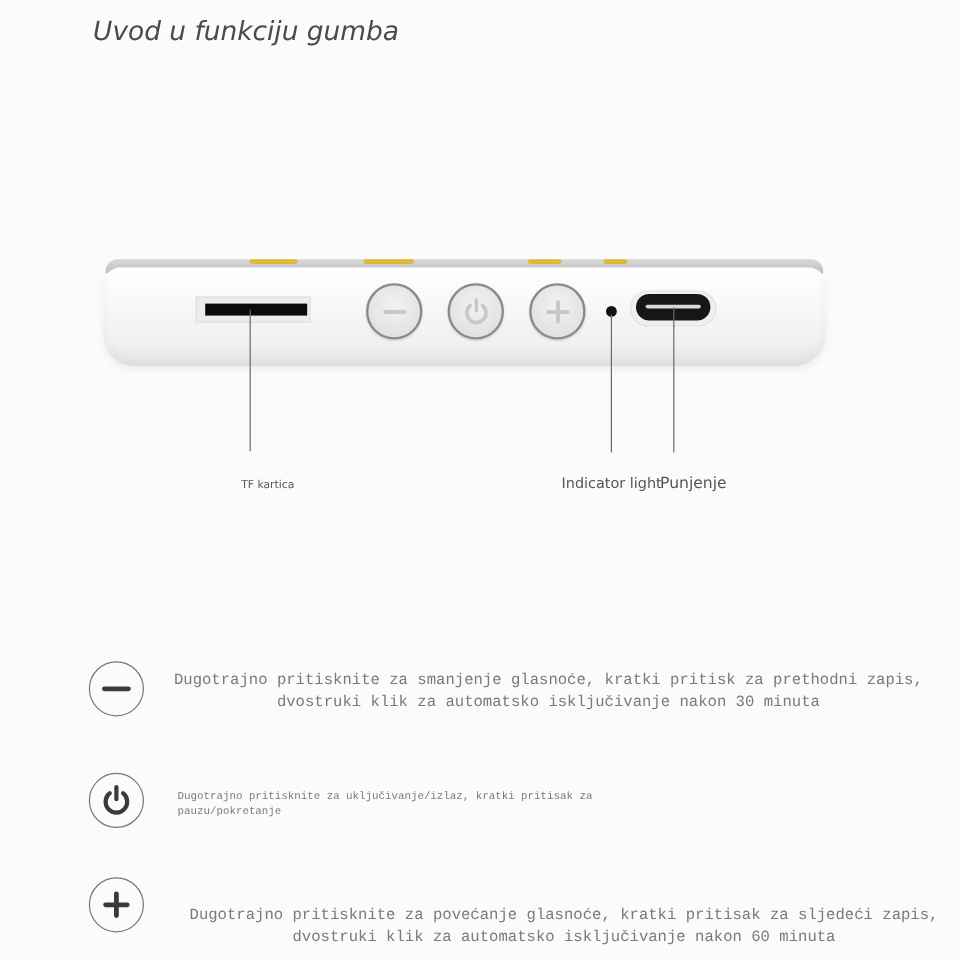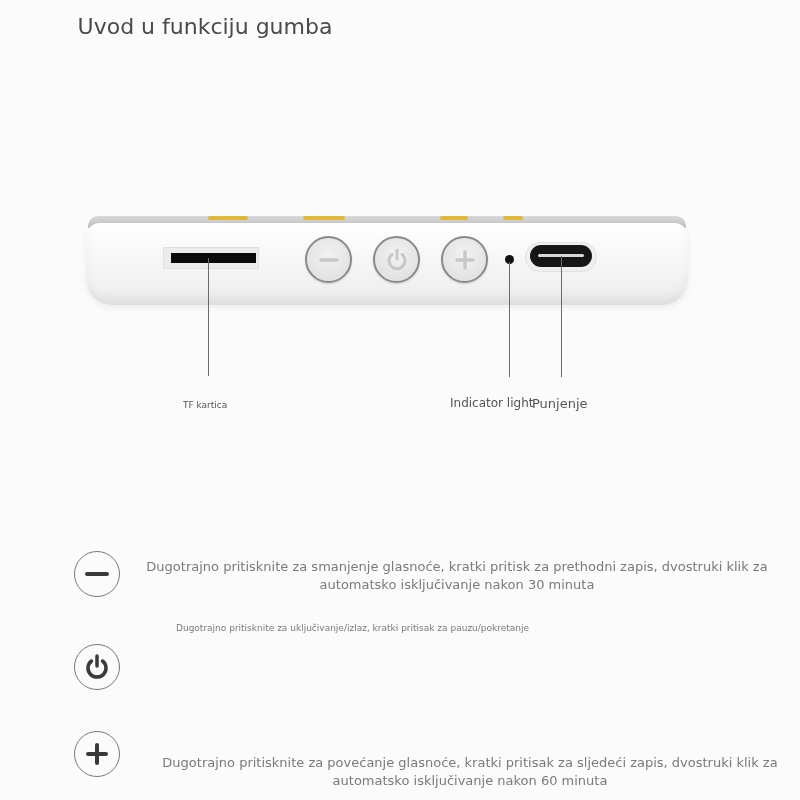--- a/index.html
+++ b/index.html
@@ -12,20 +12,21 @@
     }
     .title {
       position: absolute;
       left: 60px; top: 12px;
       width: 290px;
       text-align: center;
       font-size: 22px;
       line-height: 30px;
       color: #4a4a4a;
       font-weight: normal;
+      font-style: italic;
     }
     
     .device-top-edge {
       position: absolute;
       left: 88px; top: 216px;
       width: 598px; height: 12px;
       background: linear-gradient(#d8d8d8, #bfbfbf);
       border-radius: 10px 10px 0 0;
     }
     .accent {
@@ -97,43 +98,45 @@
     }
     .leader {
       position: absolute;
       width: 1px;
       background: #6a6a6a;
     }
     .callout-label {
       position: absolute;
       color: #555;
       white-space: nowrap;
+      margin-left: 18px;
     }
     .lbl-tf { left: 183px; top: 400px; font-size: 9px; }
     .lbl-led { left: 450px; top: 396px; font-size: 12px; }
     .lbl-chg { left: 532px; top: 396px; font-size: 13px; }
 
     
     .legend-icon {
       position: absolute;
       left: 74px;
       width: 46px; height: 46px;
       border-radius: 50%;
       border: 1.5px solid #777;
       background: #fbfbfb;
       display: flex; align-items: center; justify-content: center;
     }
     .legend-icon svg { width: 28px; height: 28px; }
     .legend-text {
       position: absolute;
       text-align: center;
       color: #7a7a7a;
+      font-family: Liberation Mono, monospace;
     }
     .lt-minus { left: 140px; top: 558px; width: 634px; font-size: 13px; line-height: 18px; }
-    .lt-power { left: 148px; top: 622px; width: 360px; font-size: 9px; text-align: left; line-height: 12px; margin-left: 28px; }
+    .lt-power { left: 148px; top: 658px; width: 360px; font-size: 9px; text-align: left; line-height: 12px; }
     .lt-plus { left: 150px; top: 735px; width: 640px; font-size: 13px; line-height: 18px; margin-top: 19px; }
   </style>
 </head>
 <body>
 
 <h1 class="title">Uvod u funkciju gumba</h1>
 
 <div class="device-top-edge"></div>
 <div class="accent" style="left:208px;width:40px;"></div>
 <div class="accent" style="left:303px;width:42px;"></div>

